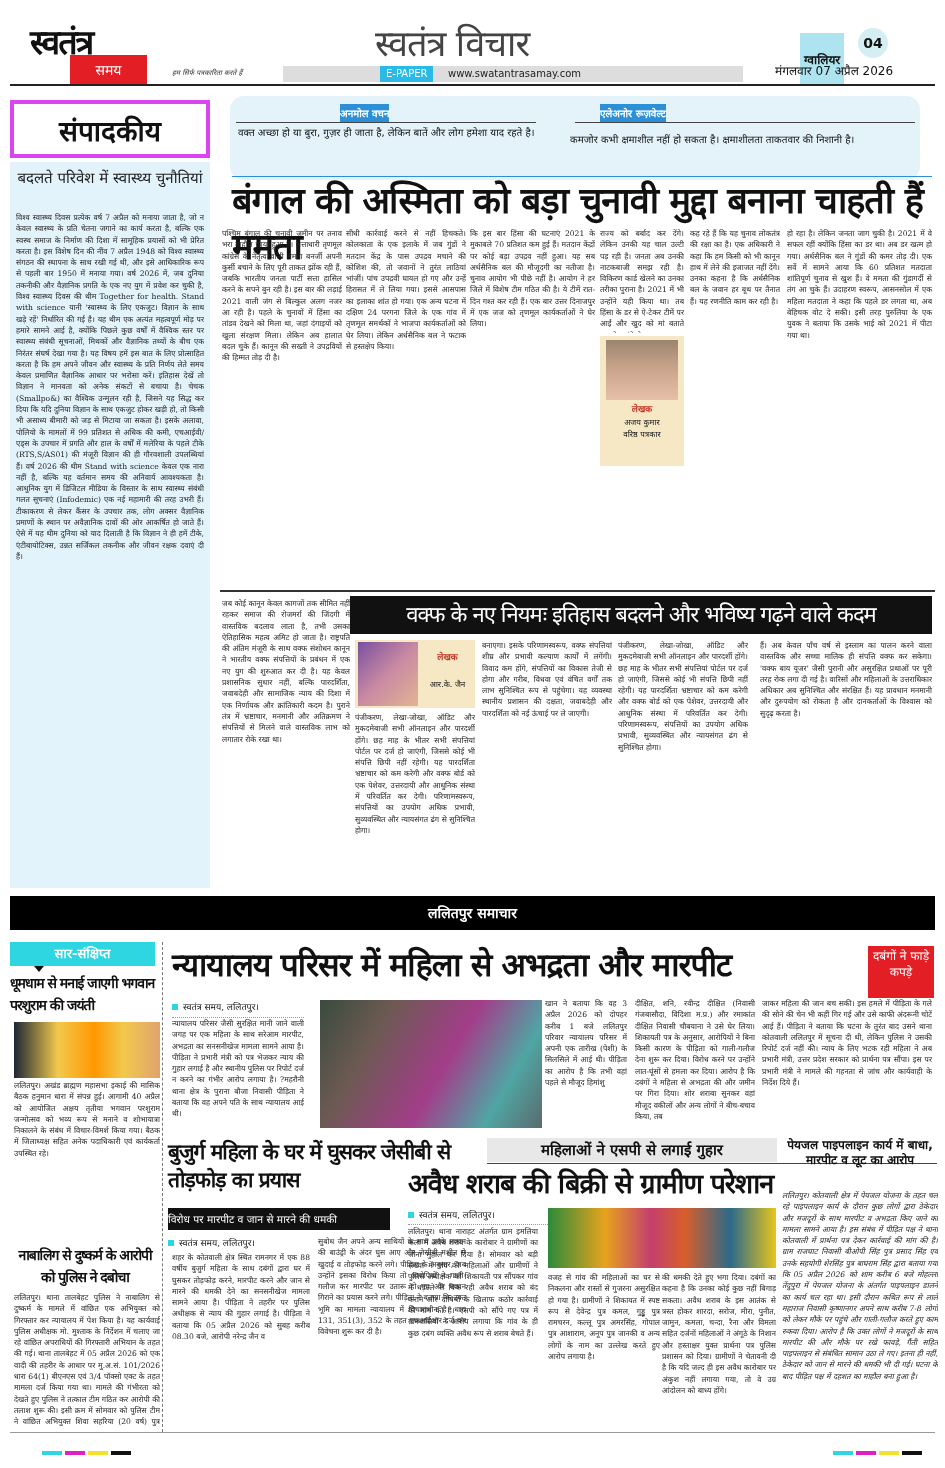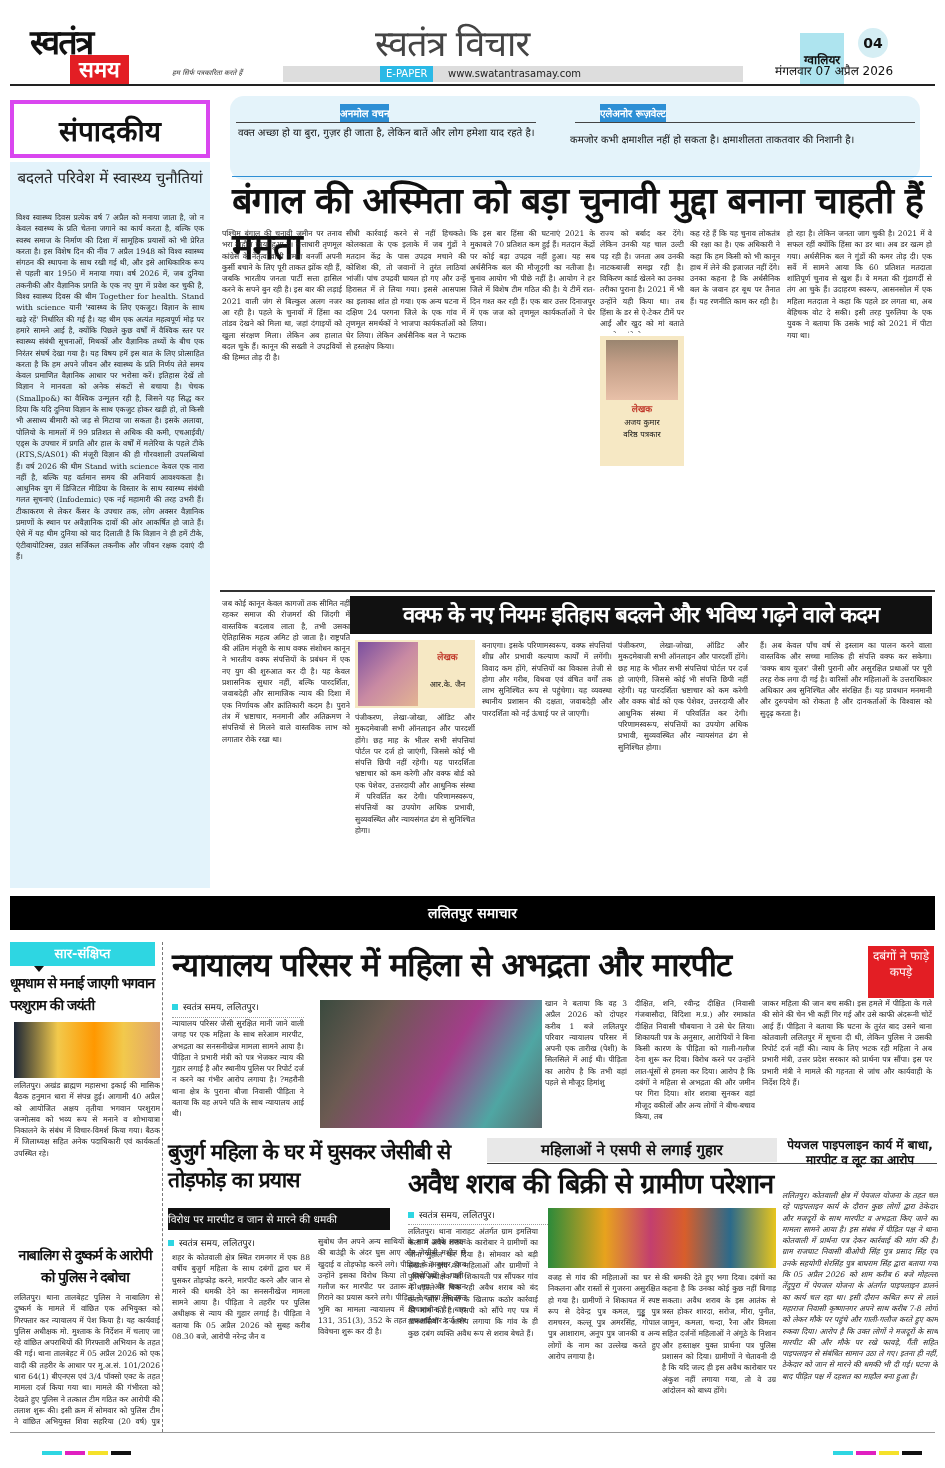--- a/index.html
+++ b/index.html
@@ -2,21 +2,21 @@
 <html><head>
 <meta charset="utf-8">
 <style>
 *{box-sizing:border-box;margin:0;padding:0}
 body{width:945px;height:1468px;background:#fff;font-family:"DejaVu Sans",sans-serif;color:#111;position:relative;overflow:hidden}
 .abs{position:absolute}
 .para{font-size:7.6px;line-height:11.3px;text-align:justify;color:#222;font-family:"DejaVu Serif",serif;overflow:hidden}
 .hl{font-family:"DejaVu Sans",sans-serif;font-weight:bold;color:#111;letter-spacing:-1px}
 
 #logo-top{left:30px;top:18px;font-size:34px;font-weight:bold;letter-spacing:-2px;font-family:"DejaVu Sans",sans-serif}
-#logo-box{left:70px;top:55px;width:59px;height:30px;background:#e31e24;color:#fff;font-size:22px;font-weight:bold;text-align:center;line-height:30px}
+#logo-box{left:70px;top:55px;width:77px;height:30px;background:#e31e24;color:#fff;font-size:14px;font-weight:normal;text-align:center;line-height:30px}
 #tagline{left:172px;top:68px;font-size:7px;font-style:italic;color:#333}
 #masthead-title{left:375px;top:18px;font-size:36px;color:#444;font-family:"DejaVu Sans",sans-serif;letter-spacing:-1px}
 #epaper-strip{left:283px;top:66px;width:460px;height:16px;background:#ddd}
 #epaper-badge{left:380px;top:66px;height:16px;padding:0 6px;background:#2bb9e6;color:#fff;font-size:10px;line-height:16px}
 #site-url{left:448px;top:66px;font-size:10px;line-height:16px;color:#222}
 #edition{left:800px;top:33px;background:#aee4ef;padding:18px 4px;font-size:12px;font-weight:bold}
 #page-no{left:858px;top:28px;width:30px;height:30px;border-radius:50%;background:#d5eef4;font-size:14px;font-weight:bold;text-align:center;line-height:30px}
 #date{left:775px;top:62px;font-size:12px;font-weight:normal}
 #mast-rule{left:10px;top:84px;width:925px;height:2px;background:#222}
 
@@ -35,21 +35,21 @@
 
 #main-hl{left:232px;top:178px;width:700px;font-size:36px;line-height:46px}
 .col{top:228px;width:120px;height:355px}
 #author1-box{left:600px;top:336px;width:84px;height:130px;background:#f6e8c4}
 #author1-photo{left:606px;top:340px;width:72px;height:60px;background:linear-gradient(#9a8570,#c49f88 40%,#e8c0a8)}
 #author1-role{left:600px;top:402px;width:84px;text-align:center;font-size:9px;color:#c0392b;font-weight:bold}
 #author1-name{left:600px;top:416px;width:84px;text-align:center;font-size:8px}
 #author1-title{left:600px;top:428px;width:84px;text-align:center;font-size:8px}
 
 #waqf-rule{left:220px;top:590px;width:715px;height:2px;background:#333}
-#waqf-banner{left:350px;top:596px;width:582px;height:38px;background:#111;color:#fff;font-size:22px;line-height:38px;text-align:center;font-weight:bold;letter-spacing:-1px}
+#waqf-banner{left:350px;top:596px;width:582px;height:38px;background:#111;color:#fff;font-size:22px;line-height:38px;text-align:center;font-weight:normal;letter-spacing:-1px}
 #author2-box{left:355px;top:640px;width:120px;height:68px;background:#f6e8c4}
 #author2-photo{left:358px;top:642px;width:60px;height:64px;background:linear-gradient(135deg,#7a4fa0,#c98aa3 50%,#e3b493)}
 #author2-role{left:420px;top:650px;width:55px;text-align:center;font-size:9px;color:#c0392b;font-weight:bold}
 #author2-name{left:420px;top:678px;width:55px;text-align:center;font-size:8px}
 
 #lp-banner{left:10px;top:896px;width:925px;height:34px;background:#000;color:#fff;font-size:14px;text-align:center;line-height:34px;font-weight:bold}
 #sar-label{left:10px;top:942px;width:145px;height:24px;background:#2ed6e2;color:#fff;font-size:13px;font-weight:bold;text-align:center;line-height:24px}
 #sar-arrow{left:34px;top:966px;width:0;height:0;border-left:5px solid transparent;border-right:5px solid transparent;border-top:6px solid #111}
 #sar-hl{left:10px;top:972px;width:150px;font-size:14px;line-height:22px}
 #sar-photo{left:14px;top:1022px;width:146px;height:56px;background:linear-gradient(90deg,#1c2636,#f2c94c 30%,#ff9800 55%,#f2c94c 75%,#e0a36c)}

